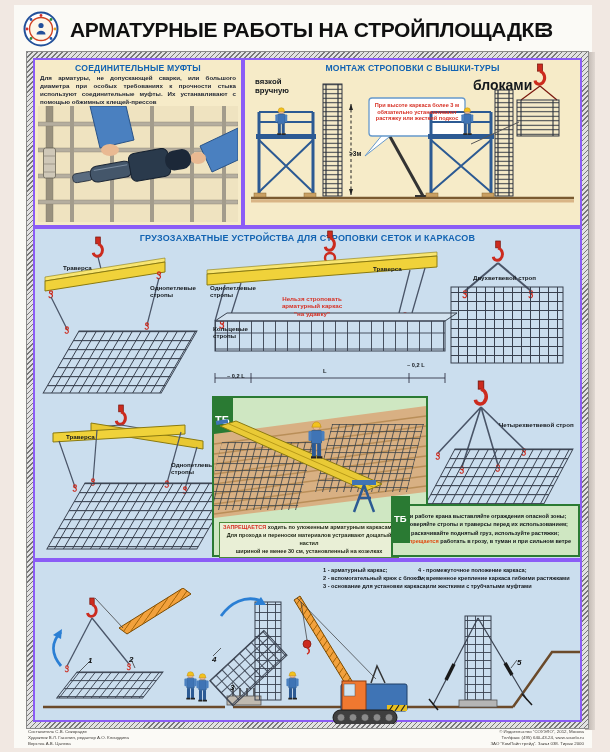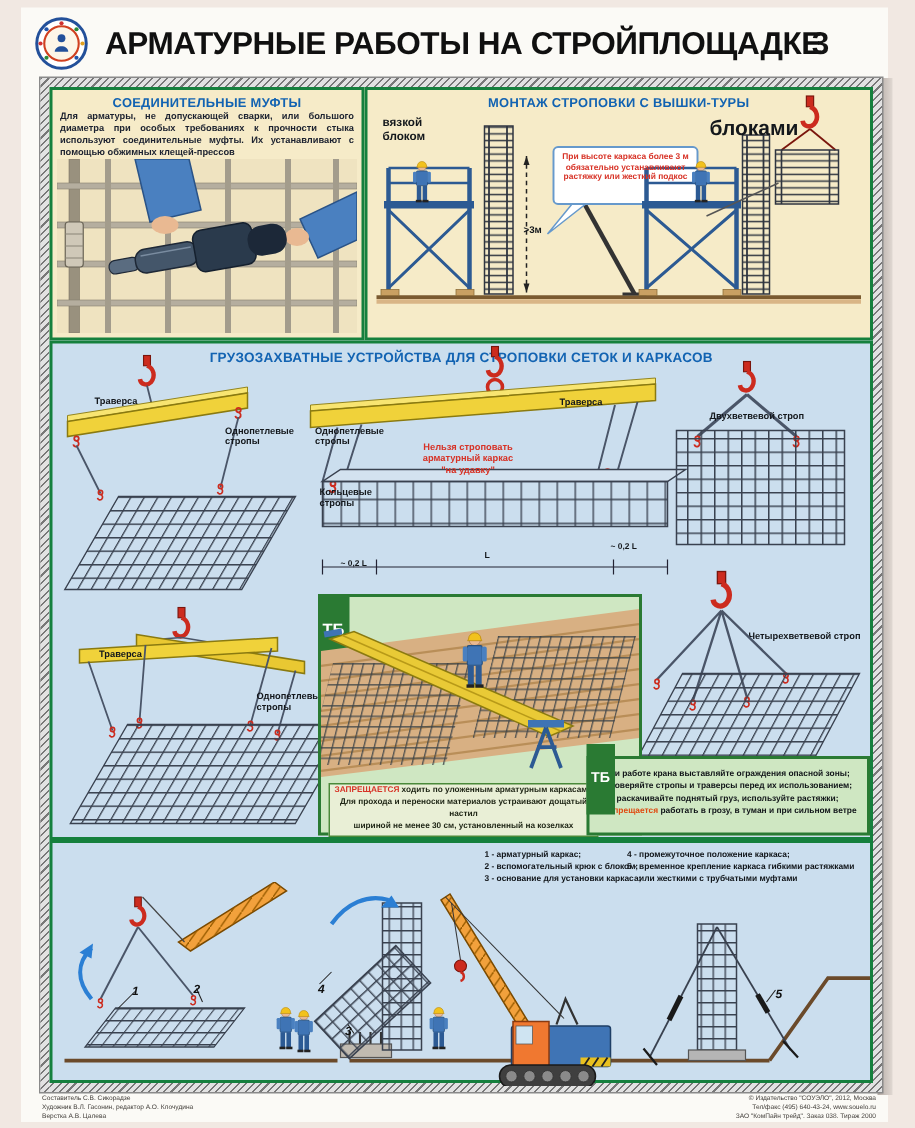--- a/index.html
+++ b/index.html
@@ -5,21 +5,21 @@
   html,body{margin:0;padding:0}
   .canvas{position:relative;width:610px;height:752px;background:#f1e8e2;font-family:"Liberation Sans",sans-serif;overflow:hidden}
   .abs{position:absolute}
   .page{position:absolute;left:14px;top:5px;width:578px;height:743px;background:#fbfaf6}
   .scan-shadow{position:absolute;left:585px;top:52px;width:10px;height:678px;background:linear-gradient(90deg,#b3aaa4,#e0d8d2)}
   .main-title{position:absolute;left:70px;right:80px;top:18px;text-align:center;font-size:21px;font-weight:bold;color:#101010;letter-spacing:-0.3px;white-space:nowrap}
   .page-num{position:absolute;left:534px;top:18px;width:26px;text-align:center;font-size:21px;font-weight:bold;color:#141414}
   .frame{position:absolute;left:27px;top:52px;width:561px;height:676px;box-sizing:border-box;background:#fff;
          border:6px solid #bbb;border-image:repeating-linear-gradient(135deg,#787878 0 1px,#e2e2e2 1px 3.5px) 6;
          box-shadow:0 0 0 1px #8a8a8a, inset 0 0 0 1px #777}
-  .panel{position:absolute;box-sizing:border-box;border:2px solid #15803d}
+  .panel{position:absolute;box-sizing:border-box;border:2px solid #8b5cf6}
   .cream{background:#f6ebc8}
   .blue{background:#cbdeee}
   .ptitle{position:absolute;left:0;right:0;text-align:center;font-weight:bold;color:#1263b2;letter-spacing:.2px}
   .lbl{position:absolute;font-size:6.2px;font-weight:bold;color:#14181c;line-height:1.2;white-space:pre-line}
   .red{color:#d73226}
   .body-text{position:absolute;font-size:6.2px;font-weight:bold;color:#1c2230;text-align:justify;line-height:1.3}
   .greenp{position:absolute;box-sizing:border-box;border:2px solid #2a7a33;background:#cfe7c2}
   .tb-tag{position:absolute;background:#2a7a33;color:#fff;font-weight:bold;padding:18px 3px;line-height:1.15}
   .caption{position:absolute;background:#e9efd6;border:1px solid #4a8a3a;text-align:center;font-weight:bold;color:#1d2414}
   .caption div{font-size:5.5px;line-height:1.45}
@@ -179,21 +179,21 @@
       <g>
         <use href="#hookg" transform="translate(295,4) scale(1.1)"></use>
         <line x1="295" y1="26" x2="276" y2="40" stroke="#7a150c" stroke-width="1.2"></line>
         <line x1="295" y1="26" x2="312" y2="40" stroke="#7a150c" stroke-width="1.2"></line>
         <rect x="272" y="40" width="42" height="36" fill="url(#ladder)" stroke="#2f3540" stroke-width="1"></rect>
         <path d="M276,40V76 M308,40V76" stroke="#2f3540" stroke-width="1.1"></path>
         <line x1="274" y1="62" x2="226" y2="84" stroke="#555" stroke-width="1"></line>
       </g>
     </svg>
     <div class="lbl" style="left:10px;top:17px;font-size:7.8px">вязкой
-блоком</div>
+вручную</div>
     <div class="lbl" style="left:228px;top:17px;font-size:14px">блоками</div>
     <div class="lbl red" style="left:126px;top:42px;width:92px;text-align:center;font-size:5.6px">При высоте каркаса более 3 м
 обязательно устанавливают
 растяжку или жесткий подкос</div>
     <div class="lbl" style="left:104px;top:90px;font-size:6.5px">&gt;3м</div>
   </div>
 
   <div class="panel blue" style="left:33px;top:227px;width:549px;height:333px">
     <div class="ptitle" style="top:4px;font-size:9px">ГРУЗОЗАХВАТНЫЕ УСТРОЙСТВА ДЛЯ СТРОПОВКИ СЕТОК И КАРКАСОВ</div>
     <svg class="abs" style="left:0;top:0" width="545" height="329" viewBox="0 0 545 329">

